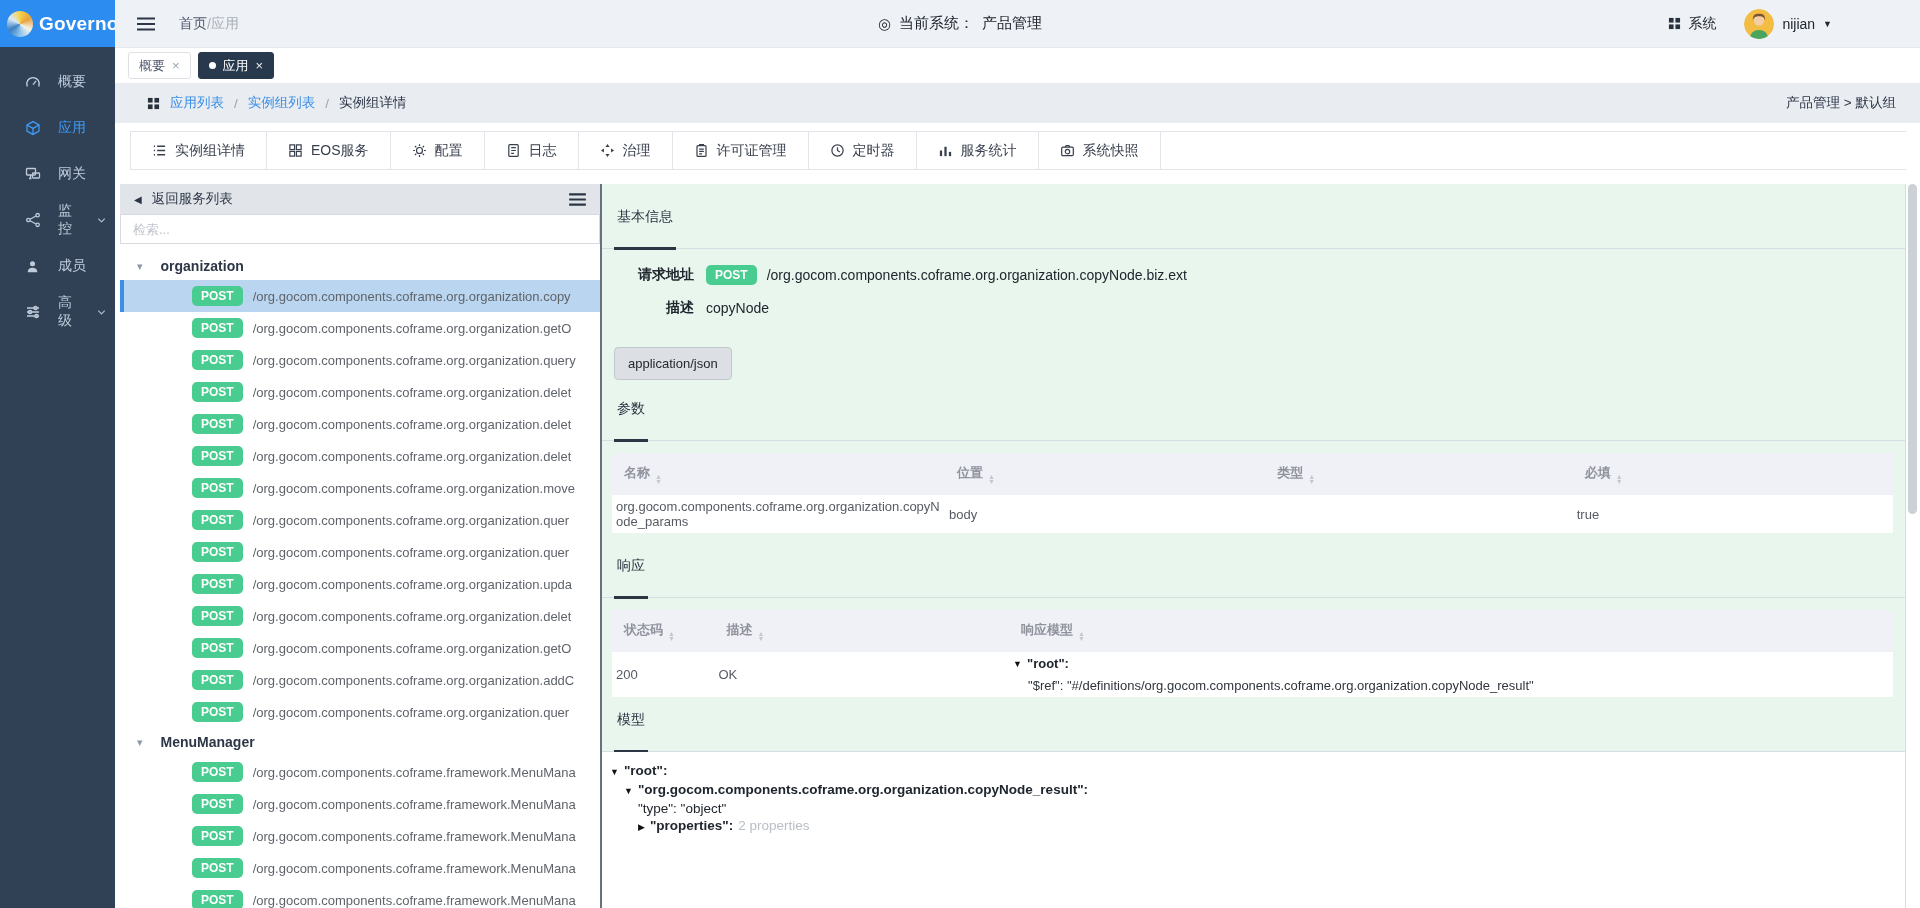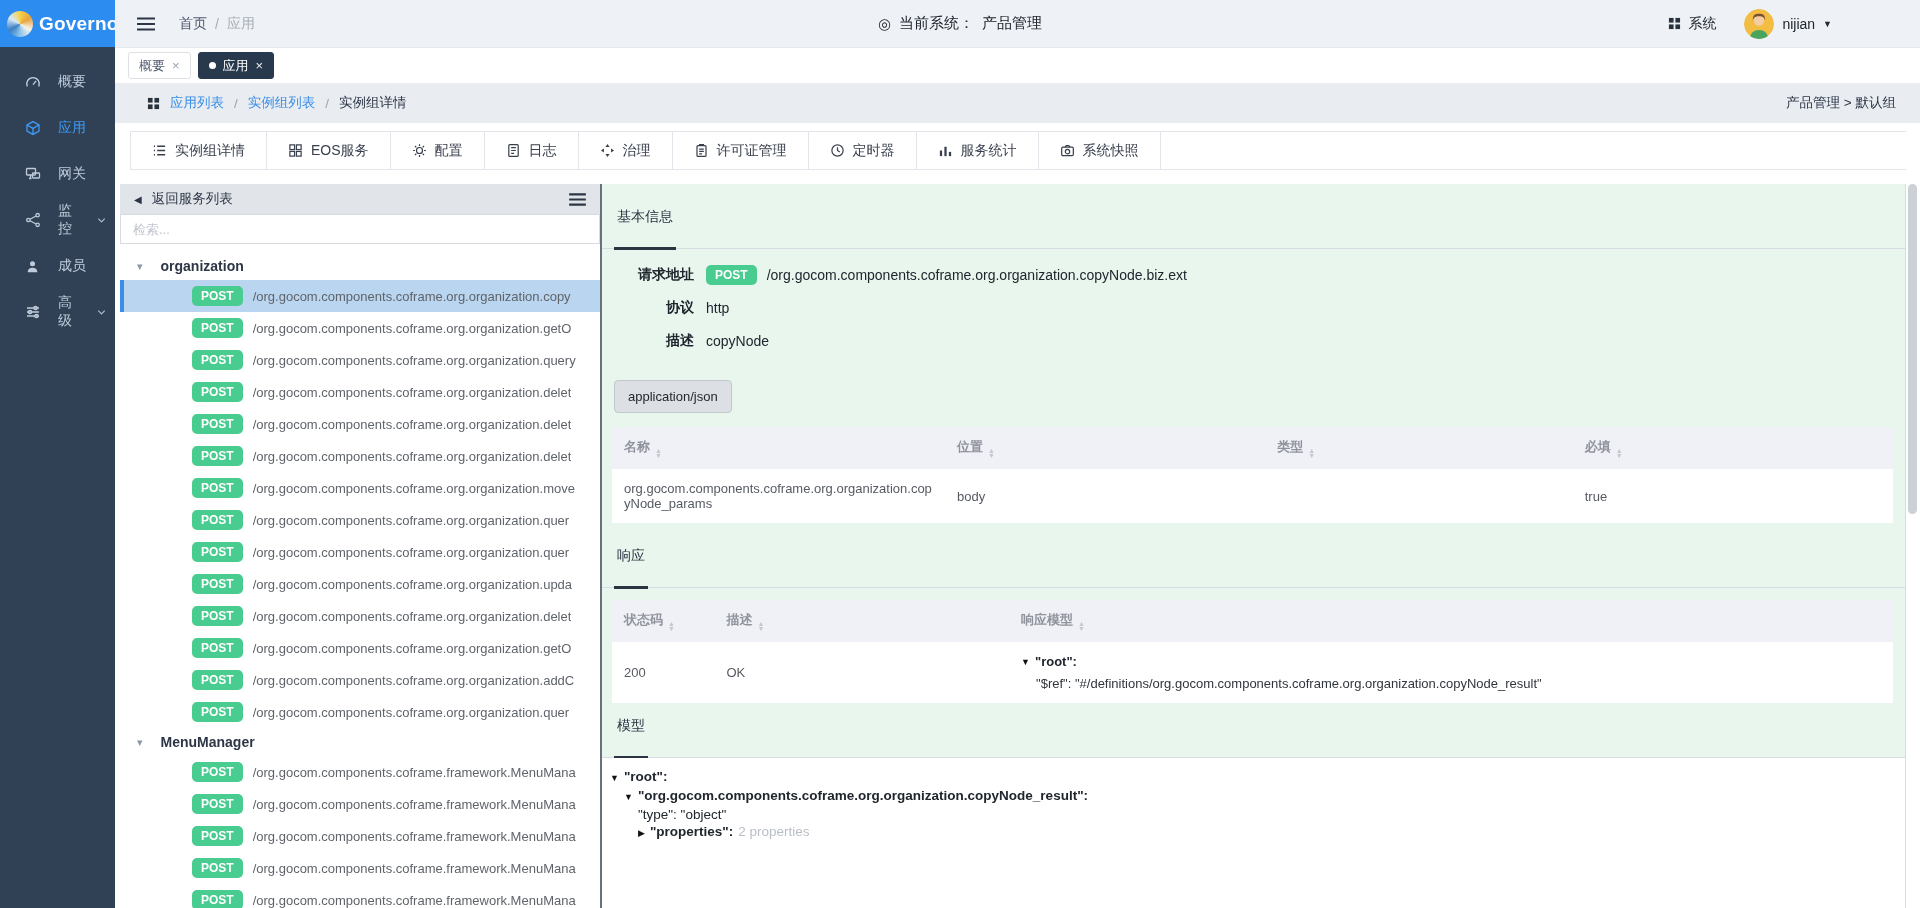--- a/index.html
+++ b/index.html
@@ -19,21 +19,21 @@
   .side-item.active{color:#3e9cf7}
   .side-item .sic{width:16px;flex:none}
   .side-item .chev{margin-left:auto;color:#aeb9c6}
 
   
   .main{flex:1;display:flex;flex-direction:column;min-width:0}
 
   .topbar{height:47px;flex:none;background:#eef1f6;border-bottom:1px solid #e6e9ee;
     display:flex;align-items:center;position:relative;padding-left:22px}
   .burger{color:#2d3646;margin-right:24px;cursor:pointer}
-  .tb-crumb{font-size:14px;color:#515a6e;display:flex;gap:8px;align-items:center}
+  .tb-crumb{font-size:14px;color:#515a6e;display:flex;align-items:center}
   .tb-crumb .sep{color:#a7adb5}.tb-crumb .last{color:#a7adb5}
   .tb-center{position:absolute;left:845px;transform:translateX(-50%);display:flex;align-items:center;
     gap:8px;font-size:15px;color:#20262e}
   .eye{font-size:15px;color:#20262e}
   .tb-right{margin-left:auto;display:flex;align-items:center;gap:28px;padding-right:88px}
   .sys{display:flex;gap:7px;align-items:center;font-size:14px;color:#20262e;cursor:pointer}
   .userbox{display:flex;align-items:center;gap:8px;cursor:pointer;color:#20262e}
   .avatar{width:30px;height:30px;border-radius:50%;overflow:hidden;flex:none}
   .dd{font-size:9px;color:#20262e}
 
@@ -97,21 +97,21 @@
   .b-val{margin-left:12px}
   .b-path{margin-left:10px}
 
   .json-btn{margin:16px 0 2px 12px;align-self:flex-start;background:#dcdfe3;border:1px solid #c2c7cc;
     border-radius:4px;padding:8px 13px;font-size:13px;color:#24292f;cursor:pointer}
 
   table.dtable{width:calc(100% - 22px);margin:12px 10px 0;border-collapse:collapse;
     font-size:13px;table-layout:fixed;flex:none}
   .dtable th{background:#f0f0f7;color:#8f939c;font-weight:bold;text-align:left;
     padding:11px 12px;cursor:pointer}
-  .dtable td{background:#fff;color:#565b63;padding:12px;vertical-align:middle;word-break:break-all}
+  .dtable td{background:#fff;color:#565b63;padding:4px;vertical-align:middle;word-break:break-all}
   .sort{display:inline-flex;flex-direction:column;margin-left:5px;vertical-align:-2px}
   .sort span{font-size:7px;line-height:5px;color:#c3c7cf}
 
   .mc1{font-weight:bold;color:#20262e;display:flex;gap:5px;align-items:center;word-break:normal}
   .mc-caret{font-size:9px;color:#111;cursor:pointer}
   .mc2{margin:7px 0 0 15px;color:#30363d;word-break:normal;white-space:nowrap;overflow:hidden}
 
   .modelbox{flex:1;background:#fff;padding:10px 10px 0 8px;font-size:13.5px;color:#20262e;overflow:hidden}
   .m-line{line-height:17px;display:flex;align-items:baseline;gap:5px;white-space:nowrap;overflow:hidden}
   .m-caret{font-size:9px;color:#111;cursor:pointer;flex:none}
@@ -469,31 +469,30 @@
       <div class="sec-tabbar mt-basic">
         <span class="sec-tab">基本信息</span>
       </div>
       <div class="basic">
         <div class="b-row">
           <span class="b-label">请求地址</span>
           <span class="badge" style="margin-left:12px">POST</span>
           <span class="b-path">/org.gocom.components.coframe.org.organization.copyNode.biz.ext</span>
         </div>
         <div class="b-row">
-          <span class="b-label">协议</span>
-          <span class="b-val">http</span>
-        </div>
-        <div class="b-row">
           <span class="b-label">描述</span>
           <span class="b-val">copyNode</span>
         </div>
       </div>
 
       <button class="json-btn">application/json</button>
 
+      <div class="sec-tabbar mt-par">
+        <span class="sec-tab">参数</span>
+      </div>
       <table class="dtable" id="params-table">
         <colgroup>
             <col style="width:26%">
             <col style="width:25%">
             <col style="width:24%">
             <col style="width:25%">
           </colgroup>
         <thead>
             <tr id="params-head">
               <th><span>名称</span><span class="sort">

